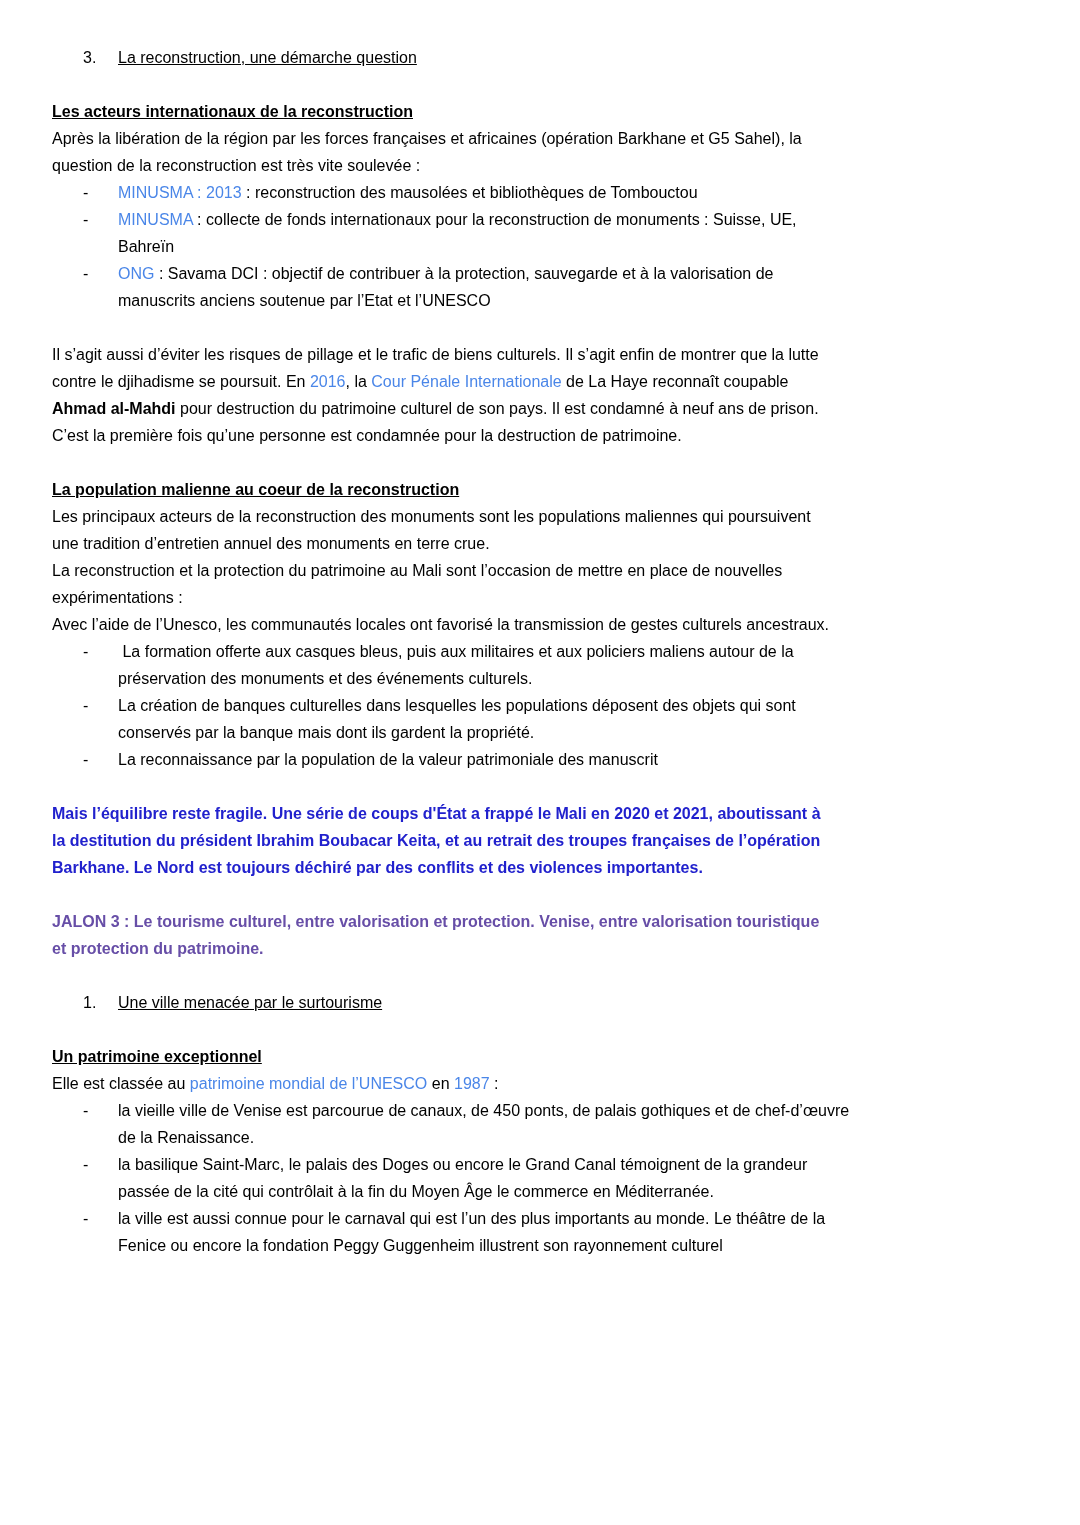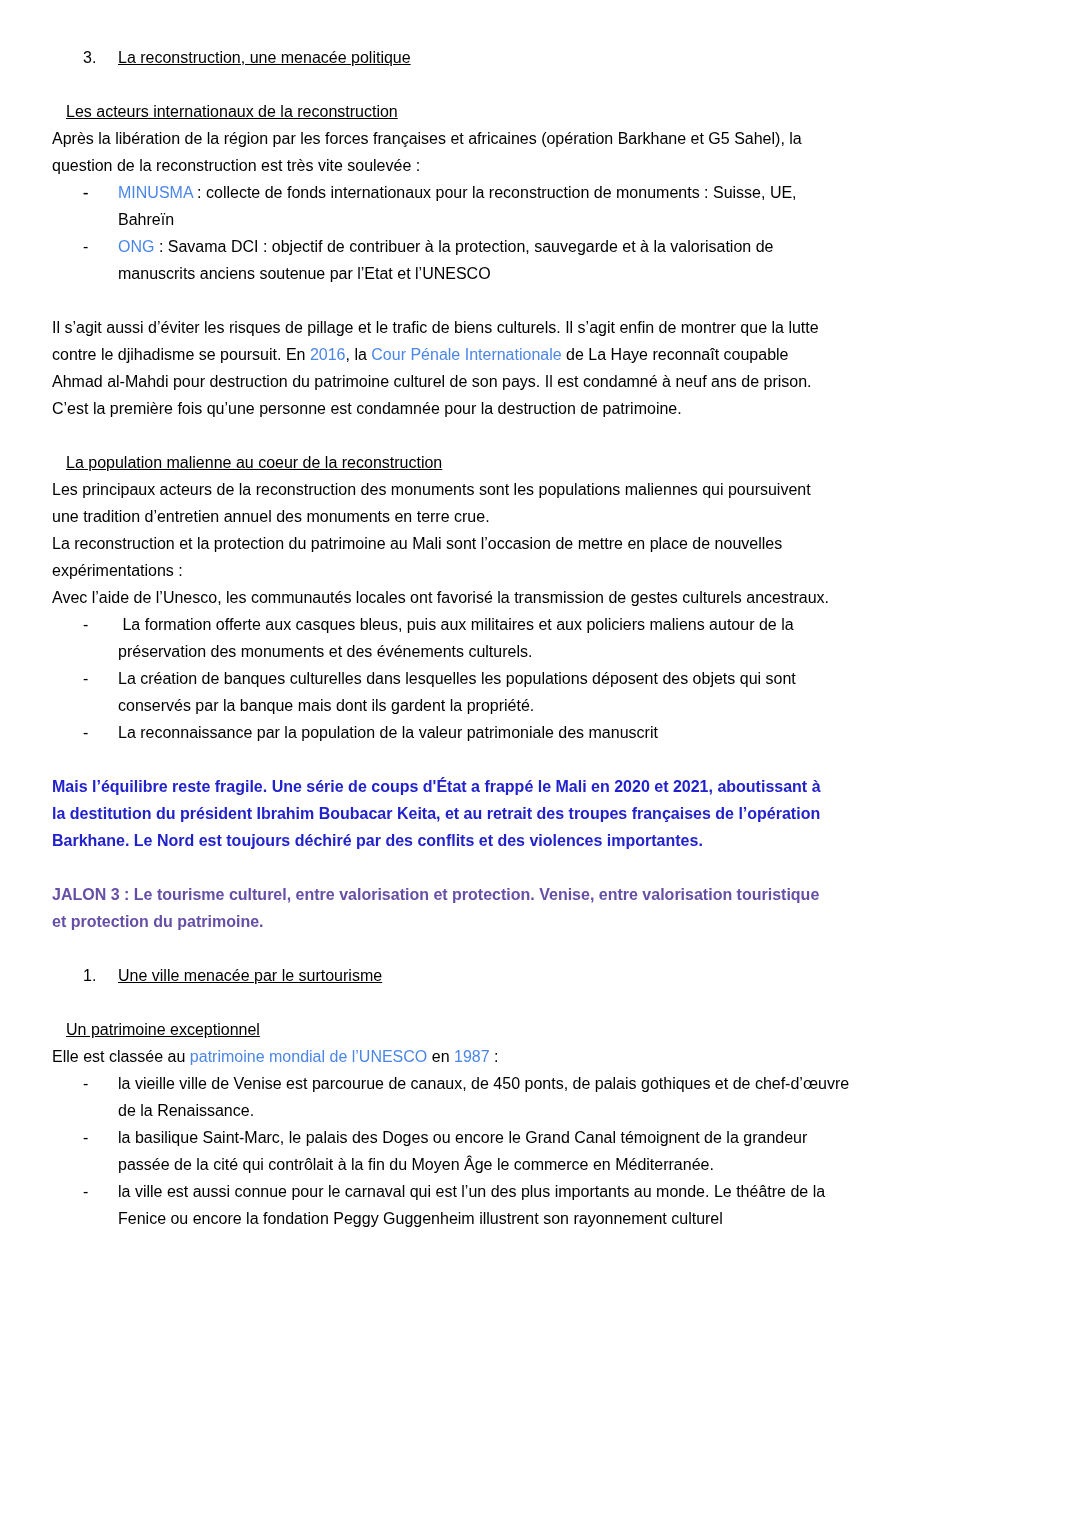--- a/index.html
+++ b/index.html
@@ -26,37 +26,37 @@
   }
   .blank { height: 27px; }
   .indent { padding-left: 66px; }
   .mark {
     position: absolute;
     left: 31px;
     top: 0;
     white-space: normal;
   }
   .content.u  { text-decoration: underline; }
-  .content.bu { text-decoration: underline; font-weight: 400; margin-left: 14px; }
+  .content.bu { text-decoration: underline; font-weight: 700; }
   .content.eb { font-weight: 700; color: var(--emph, #2121cd); }
   .content.pb { font-weight: 700; color: var(--purple, #674ea7); }
   .run  { }
   .link { color: var(--link, #4a86e8); }
-  .bold { font-weight: 400; }
+  .bold { font-weight: 700; }
 </style>
 </head>
 <body>
 
 <div class="page">
-    <div class="para indent"><span class="mark">3.</span><span class="content u"><span class="run">La reconstruction, une menacée politique</span></span></div>
+    <div class="para indent"><span class="mark">3.</span><span class="content u"><span class="run">La reconstruction, une démarche question</span></span></div>
     <div class="blank"></div>
     <div class="para"><span class="content bu"><span class="run">Les acteurs internationaux de la reconstruction</span></span></div>
     <div class="para"><span class="content "><span class="run">Après la libération de la région par les forces françaises et africaines (opération Barkhane et G5 Sahel), la
 question de la reconstruction est très vite soulevée :</span></span></div>
-    <div class="para indent"><span class="mark">-</span></div>
+    <div class="para indent"><span class="mark">-</span><span class="content "><span class="link">MINUSMA : 2013</span><span class="run"> : reconstruction des mausolées et bibliothèques de Tombouctou</span></span></div>
     <div class="para indent"><span class="mark">-</span><span class="content "><span class="link">MINUSMA</span><span class="run"> : collecte de fonds internationaux pour la reconstruction de monuments : Suisse, UE,
 Bahreïn</span></span></div>
     <div class="para indent"><span class="mark">-</span><span class="content "><span class="link">ONG</span><span class="run"> : Savama DCI : objectif de contribuer à la protection, sauvegarde et à la valorisation de
 manuscrits anciens soutenue par l’Etat et l’UNESCO</span></span></div>
     <div class="blank"></div>
     <div class="para"><span class="content "><span class="run">Il s’agit aussi d’éviter les risques de pillage et le trafic de biens culturels. Il s’agit enfin de montrer que la lutte
 contre le djihadisme se poursuit. En </span><span class="link">2016</span><span class="run">, la </span><span class="link">Cour Pénale Internationale</span><span class="run"> de La Haye reconnaît coupable
 </span><span class="bold">Ahmad al-Mahdi</span><span class="run"> pour destruction du patrimoine culturel de son pays. Il est condamné à neuf ans de prison.
 C’est la première fois qu’une personne est condamnée pour la destruction de patrimoine.</span></span></div>
     <div class="blank"></div>

